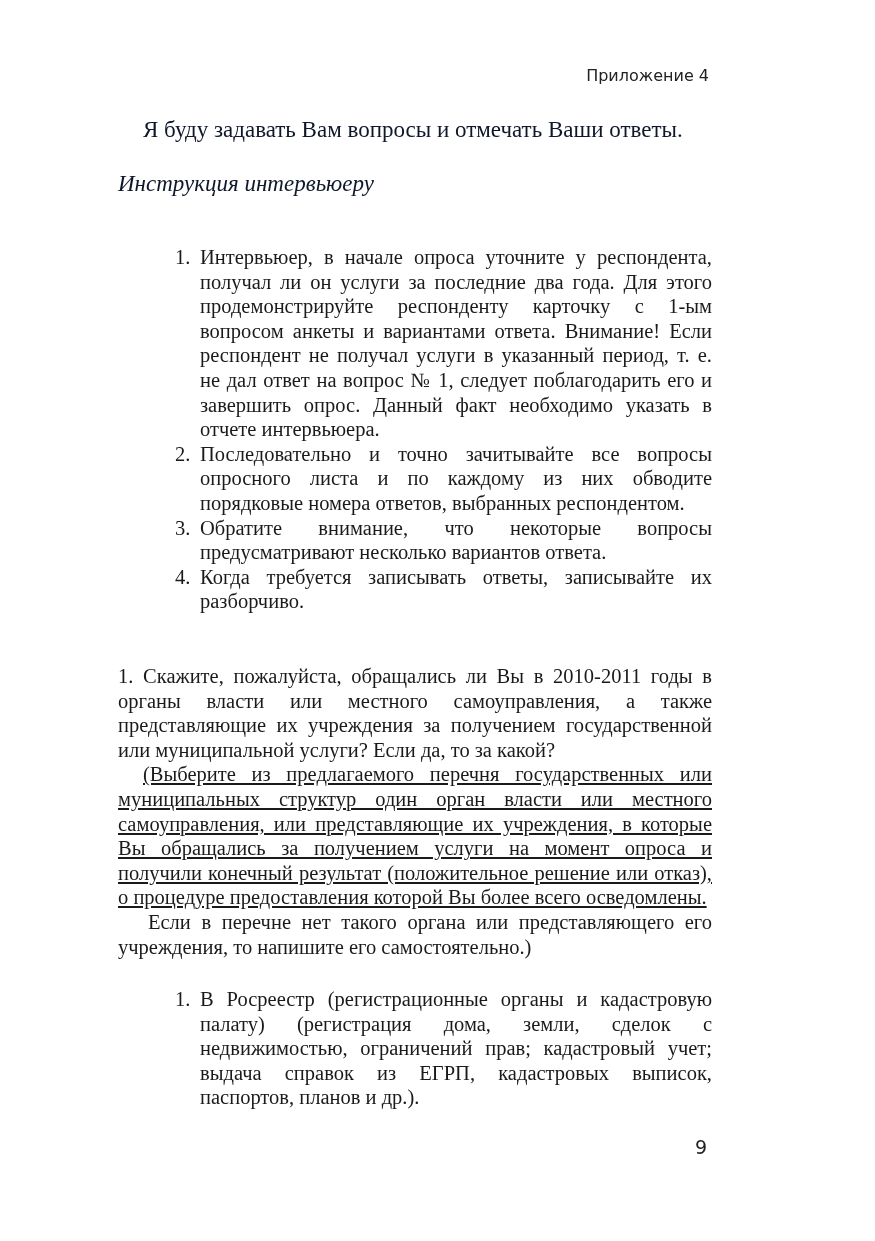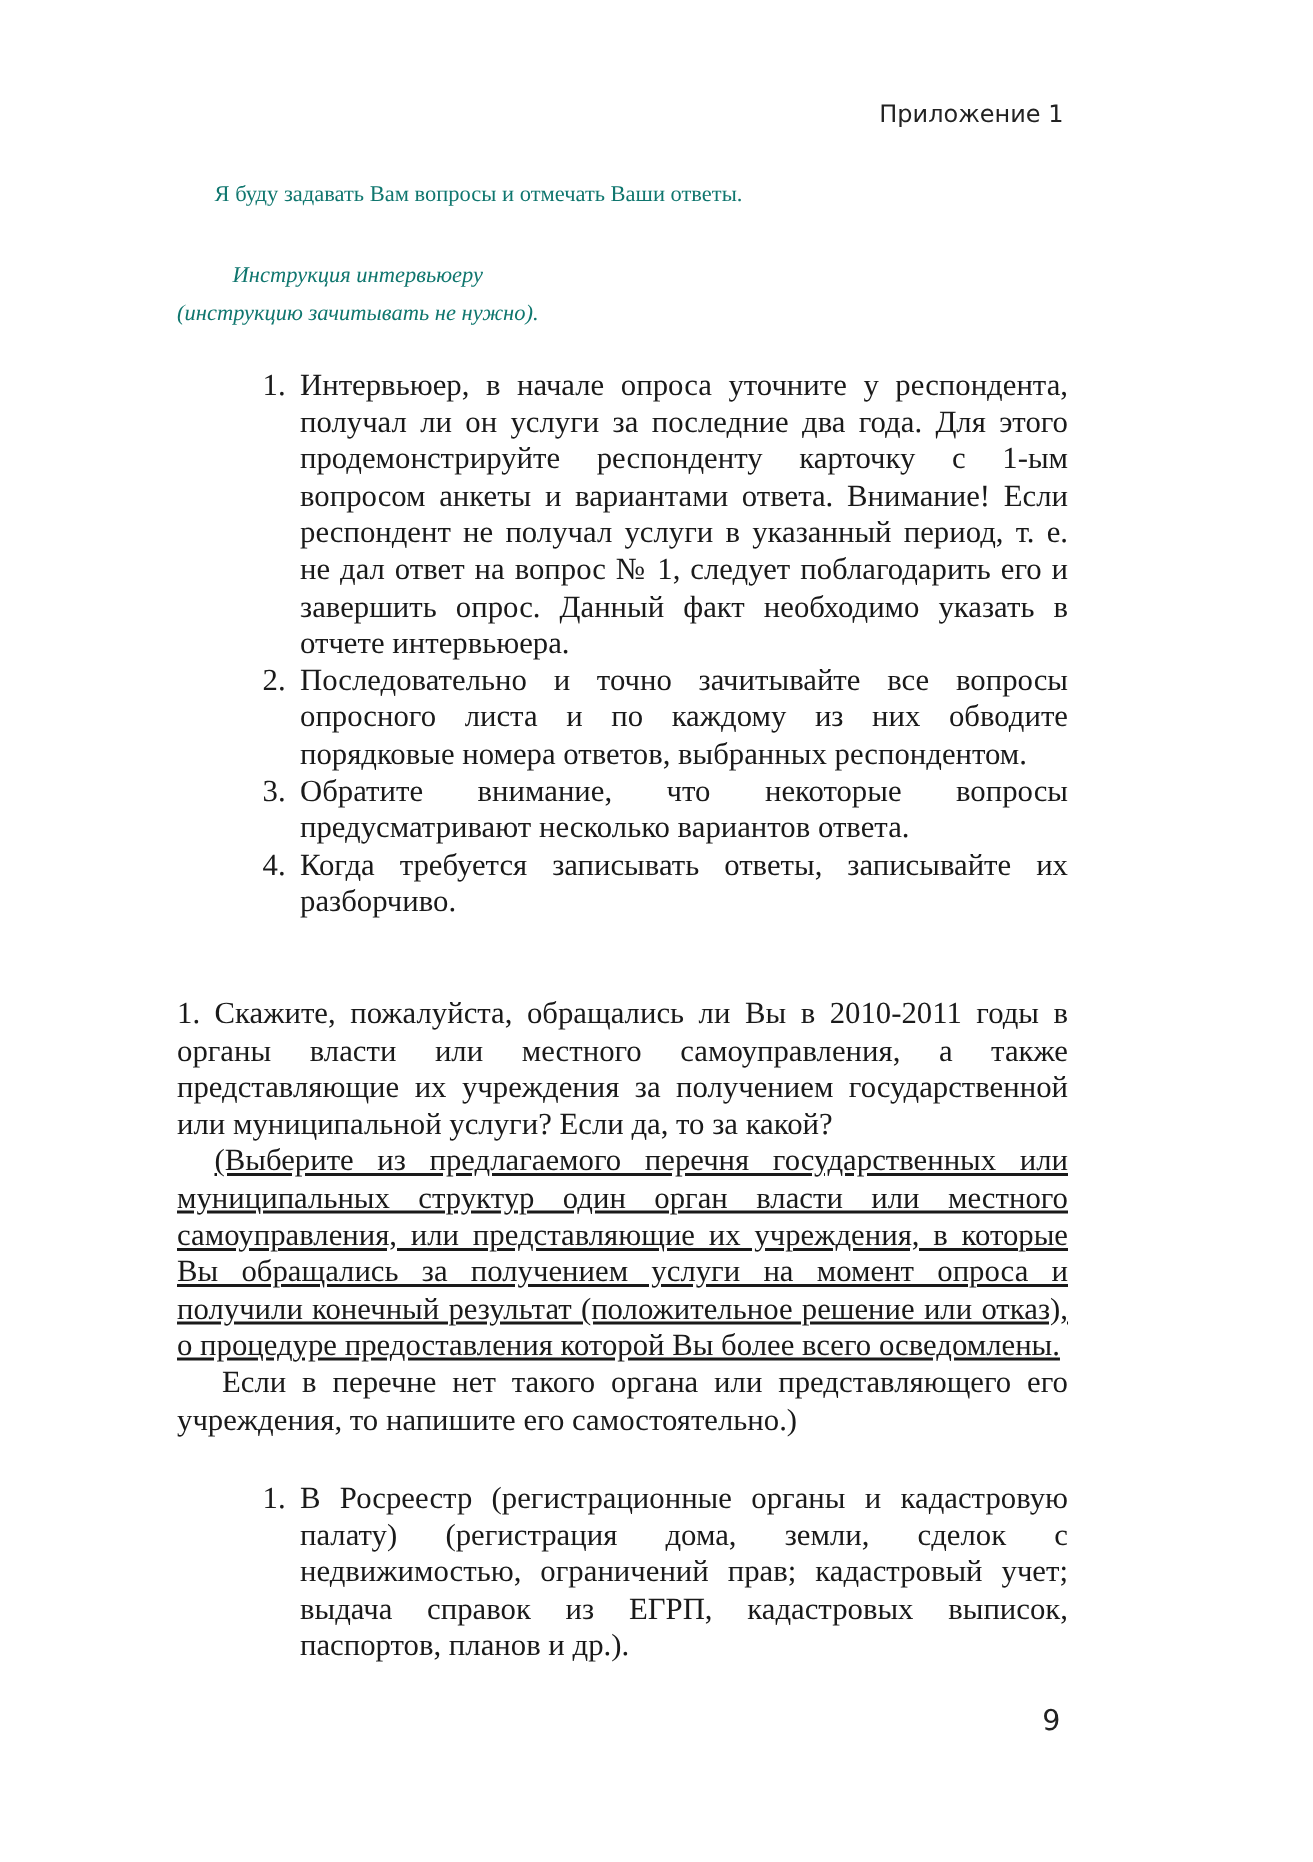--- a/index.html
+++ b/index.html
@@ -3,21 +3,21 @@
 <meta charset="utf-8">
 <style>
   html, body { margin: 0; padding: 0; background: #ffffff; }
   body { width: 875px; height: 1241px; position: relative; overflow: hidden;
          font-family: "DejaVu Serif", "Liberation Serif", serif; color: #1a1a1a; }
   .page { position: absolute; left: 0; top: 0; width: 875px; height: 1241px; }
   .running-head { position: absolute; top: 66px; right: 166px;
                   font-family: "DejaVu Sans", "Liberation Sans", sans-serif;
                   font-size: 16px; color: #222; }
   .txt { position: absolute; font-family: "Liberation Serif", "DejaVu Serif", serif;
-         font-size: 15px; line-height: 24.6px; color: #0f766e; }
+         font-size: 23px; line-height: 24.6px; color: #0f172a; }
   .intro { top: 118px; left: 143px; }
   .instr-head { top: 172px; left: 118px; font-style: italic; text-align: center; }
   .instr-head div { display: block; }
   .olist { position: absolute; left: 175px; width: 537px; margin: 0; padding: 0; list-style: none; }
   .olist li { position: relative; padding-left: 25px; font-family: "Liberation Serif", "DejaVu Serif", serif;
               font-size: 20.5px; line-height: 24.6px; text-align: justify; }
   .olist li .num { position: absolute; left: 0; top: 0; }
   .list-instr { top: 245px; }
   .question { position: absolute; left: 118px; top: 664px; width: 594px;
               font-family: "Liberation Serif", "DejaVu Serif", serif;
@@ -28,27 +28,26 @@
   .list-answers { top: 987px; }
   .page-number { position: absolute; top: 1136px; right: 168px;
                  font-family: "DejaVu Sans", "Liberation Sans", sans-serif;
                  font-size: 19px; color: #222; }
 </style>
 </head>
 <body>
 
 <div class="page">
 
-  <div class="running-head">Приложение 1</div>
+  <div class="running-head">Приложение 4</div>
 
   <div class="txt intro">Я буду задавать Вам вопросы и отмечать Ваши ответы.</div>
 
   <div class="txt instr-head">
     <div>Инструкция интервьюеру</div>
-    <div>(инструкцию зачитывать не нужно).</div>
   </div>
 
   <ol class="olist list-instr">
     <li>
       <span class="num">1.</span>
       <span>Интервьюер, в начале опроса уточните у респондента, получал ли он услуги за последние два года. Для этого продемонстрируйте респонденту карточку с 1-ым вопросом анкеты и вариантами ответа. Внимание! Если респондент не получал услуги в указанный период, т. е. не дал ответ на вопрос № 1, следует поблагодарить его и завершить опрос. Данный факт необходимо указать в отчете интервьюера.</span>
     </li>
     <li>
       <span class="num">2.</span>
       <span>Последовательно и точно зачитывайте все вопросы опросного листа и по каждому из них обводите порядковые номера ответов, выбранных респондентом.</span>

